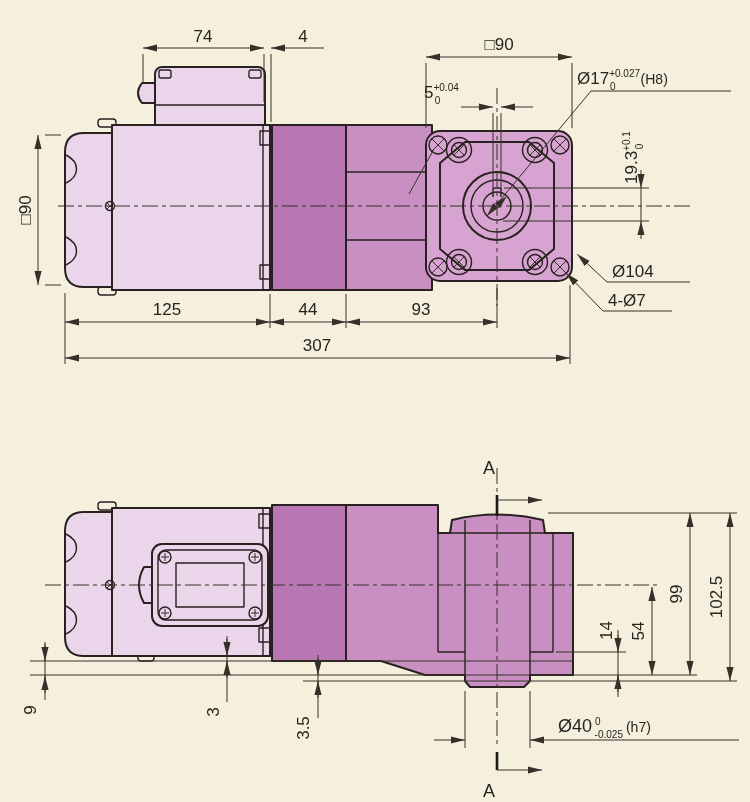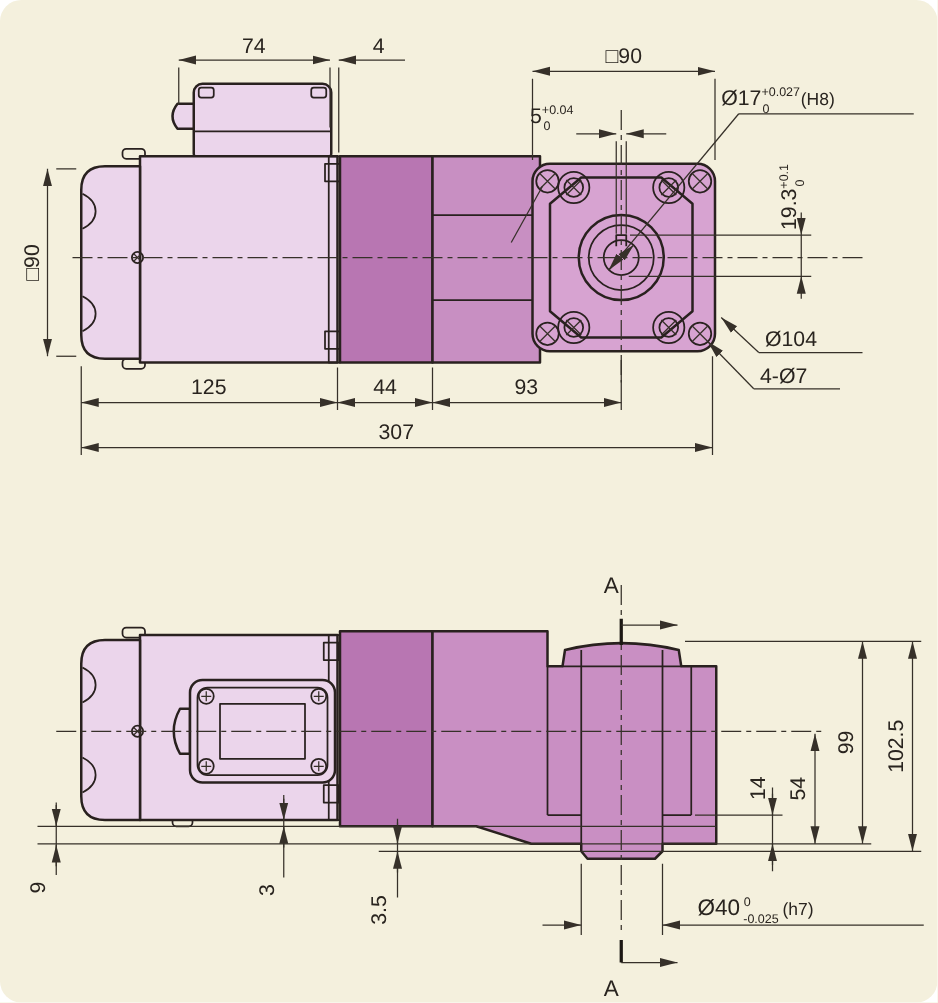--- a/index.html
+++ b/index.html
@@ -1,17 +1,17 @@
 <!DOCTYPE html>
 <html><head>
 <meta charset="utf-8">
 <style>
   html,body{margin:0;padding:0;}
   .canvas{position:relative;width:750px;height:802px;overflow:hidden;
-          font-family:"Liberation Sans", sans-serif;border-radius:17px;}
+          font-family:"Liberation Sans", sans-serif;}
   svg{display:block;}
   .shape2{stroke:#29211f;stroke-width:2;stroke-linejoin:round;}
   .ol{stroke:#29211f;stroke-width:1.4;fill:none;stroke-linejoin:round;}
   .ol2{stroke:#29211f;stroke-width:2;fill:none;stroke-linejoin:round;}
   .dim{stroke:#363029;stroke-width:1;fill:none;}
   .cl{stroke:#363029;stroke-width:1;fill:none;stroke-dasharray:16 4 4 4;}
   .thick{stroke:#1c1814;stroke-width:2.6;fill:none;}
   .dimtxt{font-size:17px;fill:#29241f;}
   .bigtxt{font-size:18px;fill:#29241f;}
   .tol{font-size:10px;}

